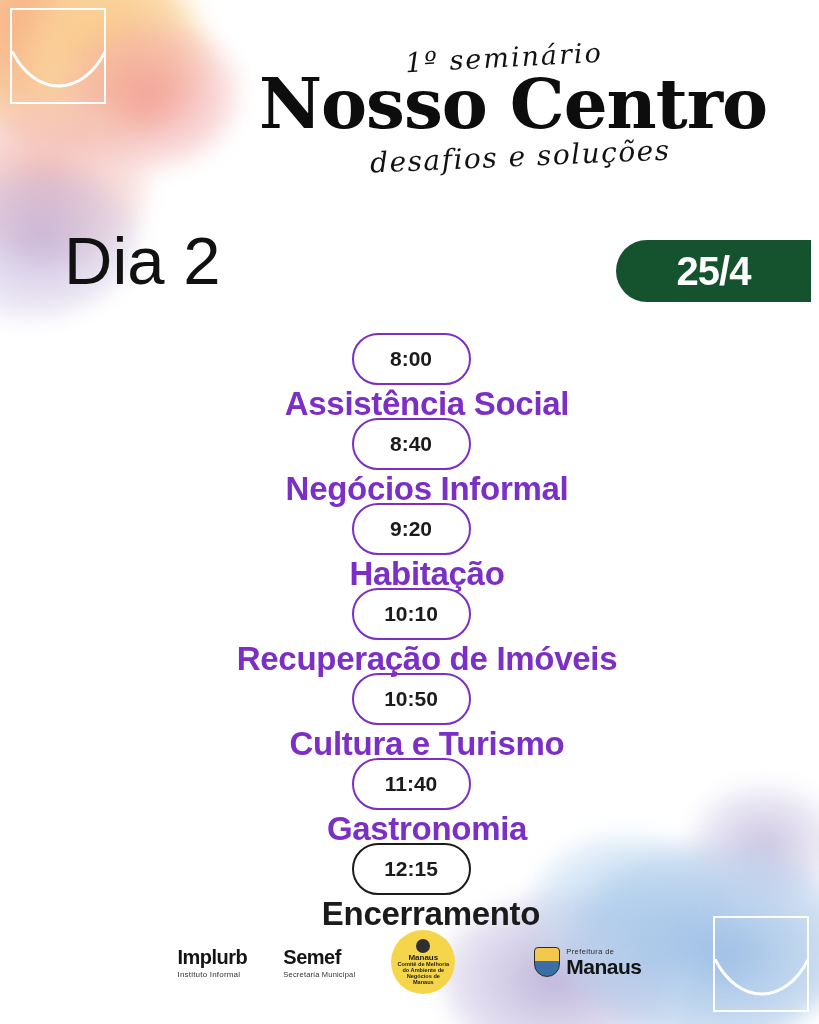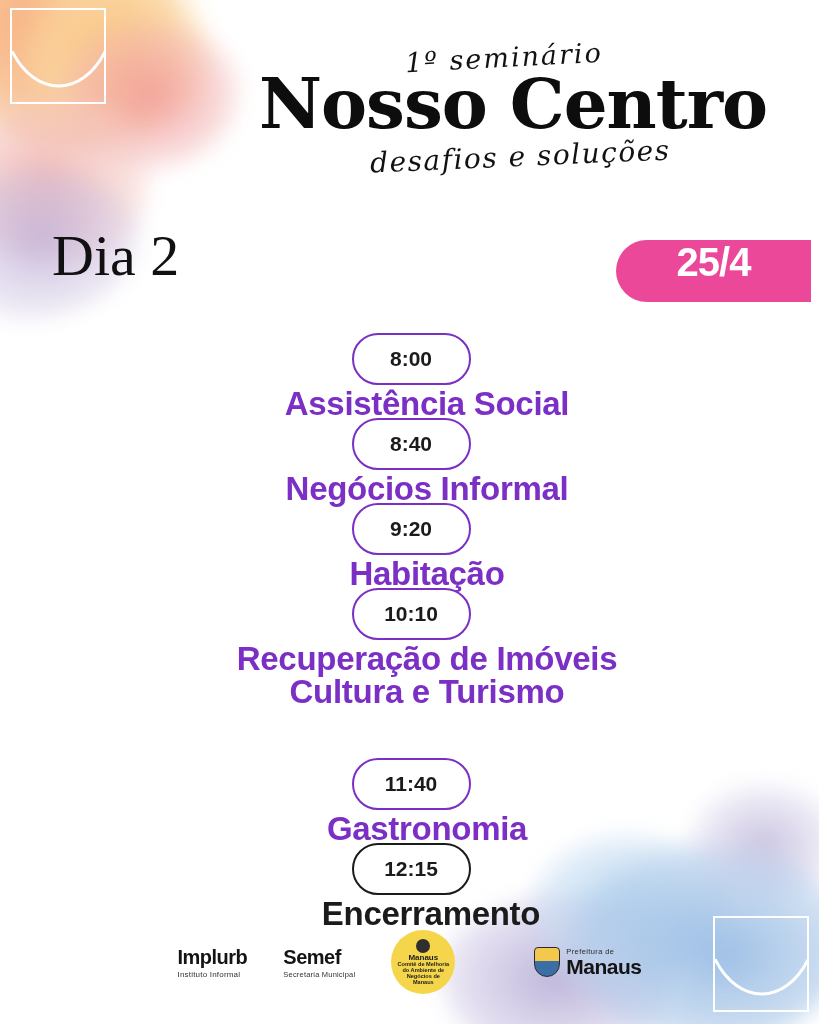--- a/index.html
+++ b/index.html
@@ -128,37 +128,38 @@
     color: #121212;
     transform: rotate(-2.5deg);
     display: inline-block;
     margin-top: 2px;
     margin-left: 14px;
   }
 
   
   .day-title {
     position: absolute;
-    left: 52px;
+    left: 64px;
     top: 222px;
-    font-family: Liberation Serif, serif;
-    font-size: 58px;
+    font-family: Liberation Sans, sans-serif;
+    font-size: 67px;
     color: #111111;
     letter-spacing: 0px;
     z-index: 5;
   }
   .date-badge {
     position: absolute;
     right: 8px;
     top: 240px;
     min-width: 195px;
     height: 62px;
-    background: #ec4899;
+    background: #14532d;
     border-radius: 31px 0 0 31px;
     display: flex;
+    align-items: center;
     justify-content: center;
     padding: 0 26px 0 26px;
     z-index: 5;
   }
   .date-badge span {
     font-family: "Liberation Sans", sans-serif;
     font-weight: 700;
     font-size: 40px;
     color: #ffffff;
     letter-spacing: -1px;
@@ -333,20 +334,23 @@
     </div>
 
     <div class="row">
       <div class="time-pill">
         <span>10:10</span>
       </div>
       <div class="row-label">Recuperação de Imóveis</div>
     </div>
 
     <div class="row">
+      <div class="time-pill">
+        <span>10:50</span>
+      </div>
       <div class="row-label">Cultura e Turismo</div>
     </div>
 
     <div class="row">
       <div class="time-pill">
         <span>11:40</span>
       </div>
       <div class="row-label">Gastronomia</div>
     </div>
 

